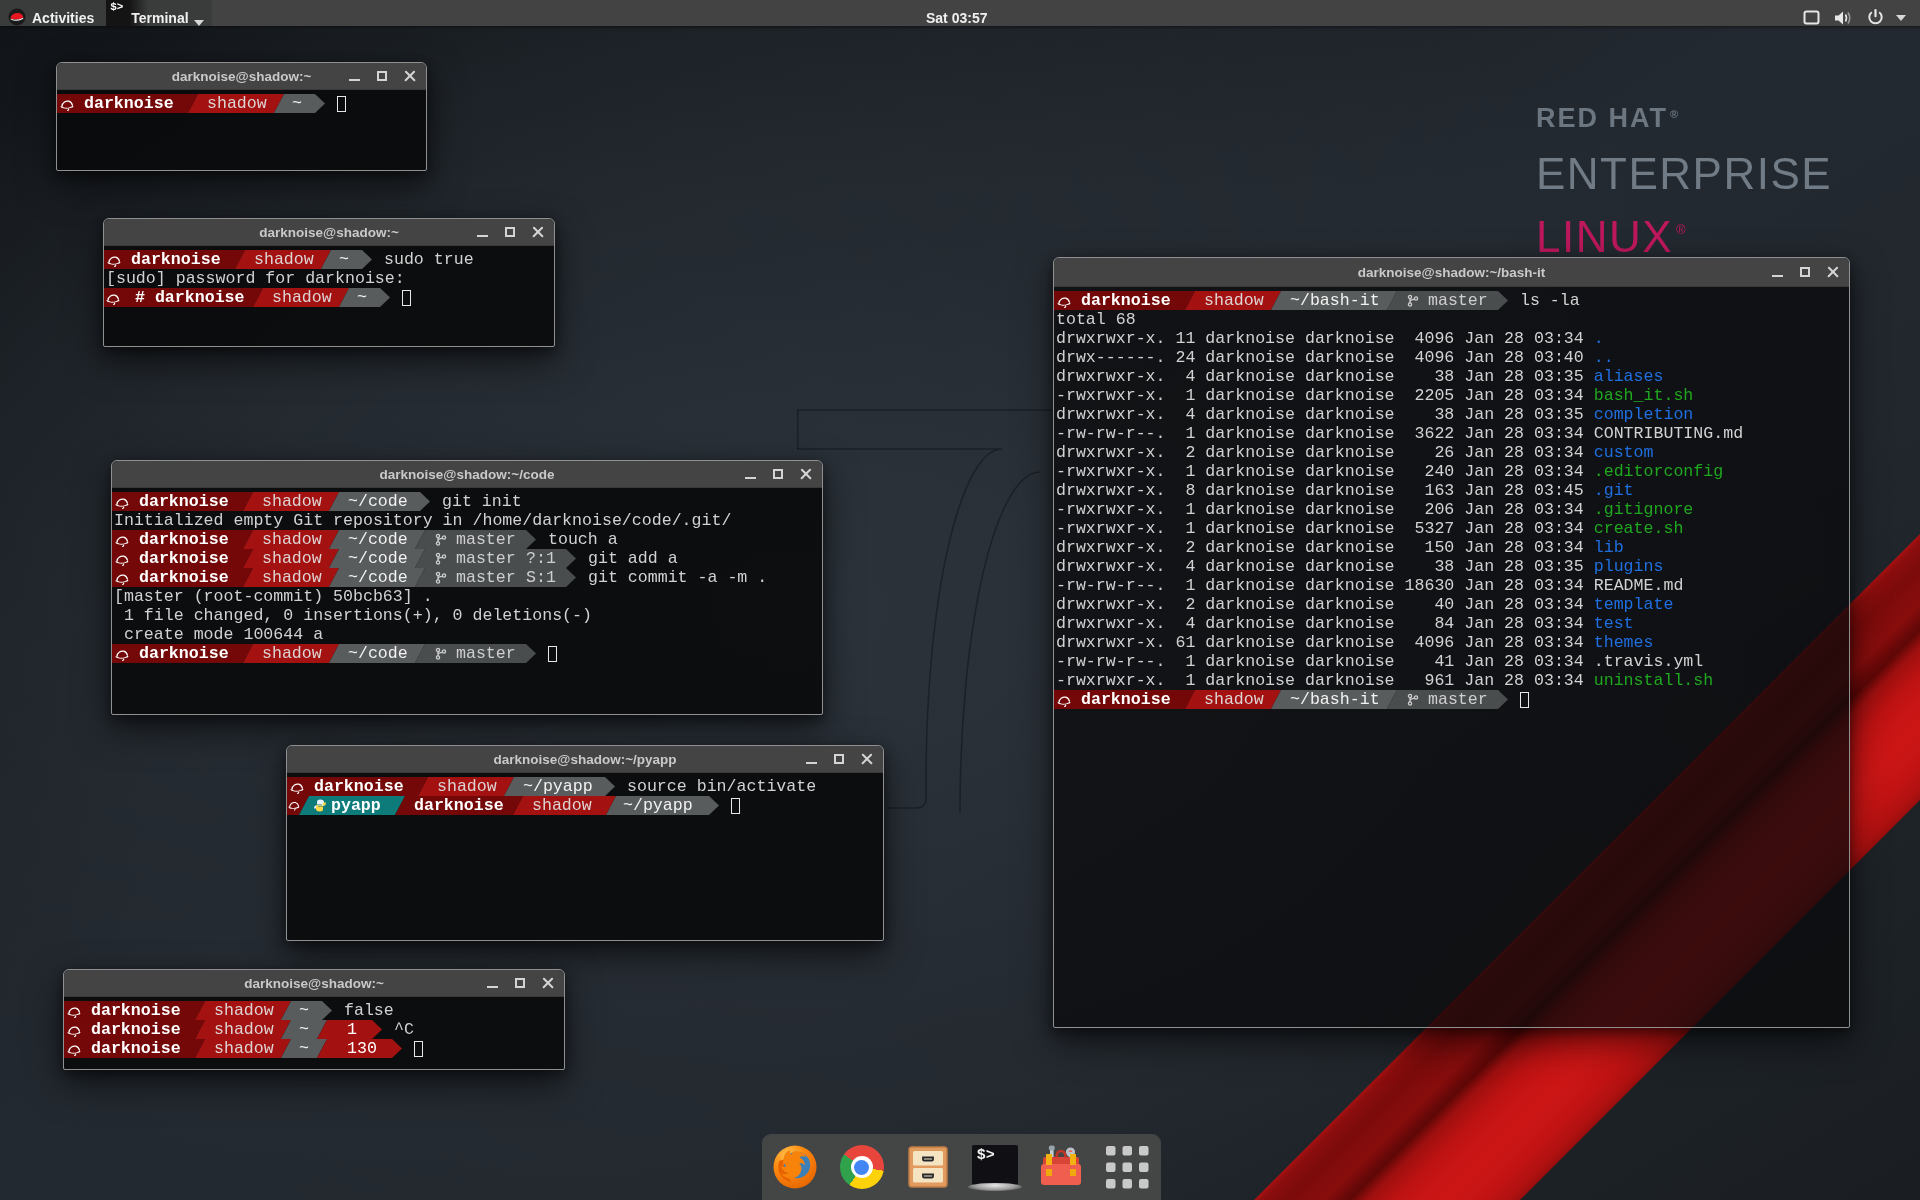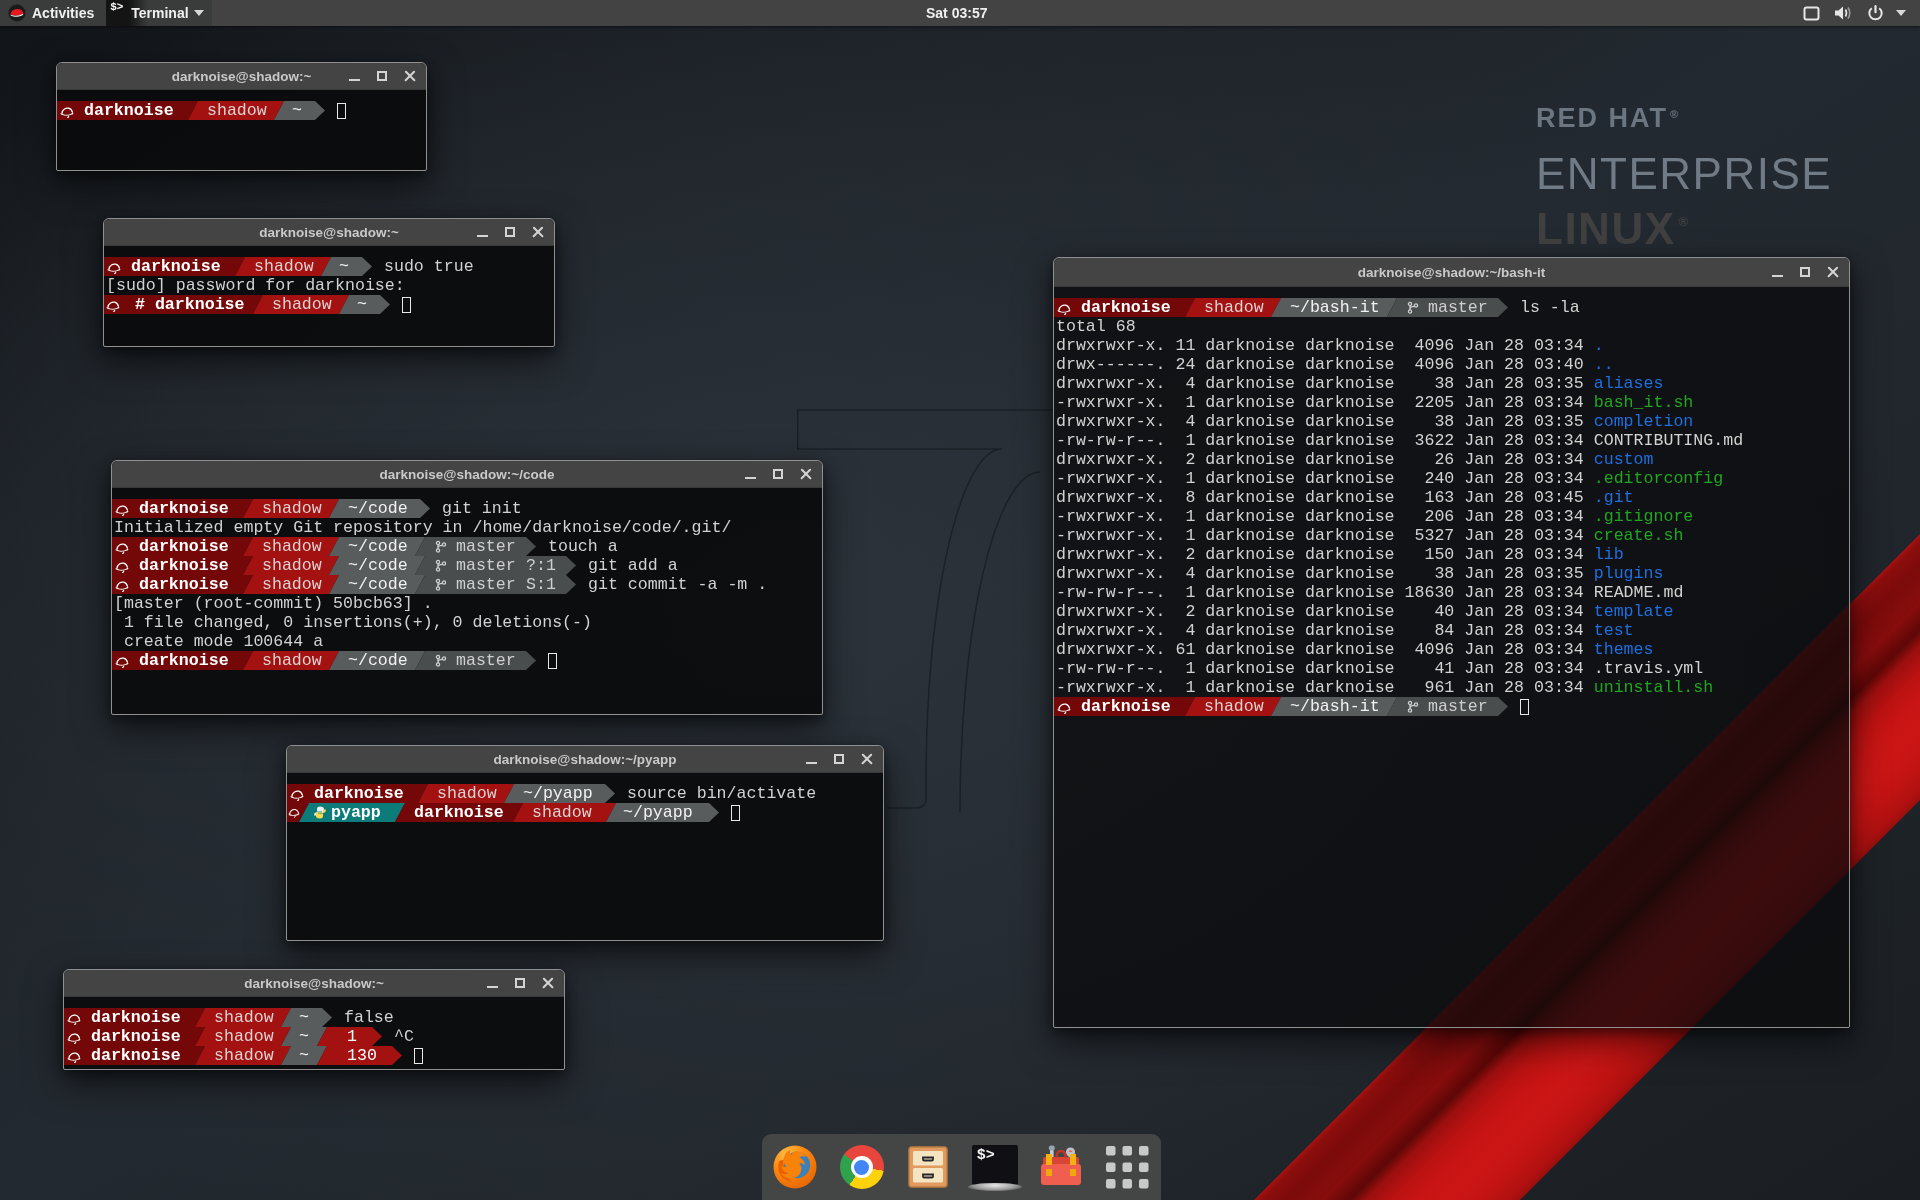--- a/index.html
+++ b/index.html
@@ -11,23 +11,23 @@
 transform:rotate(-45deg);transform-origin:center;z-index:1;
 background:linear-gradient(to bottom,
  #a81010 0%, #8c0d0d 3%, #7c0b0b 12%, #880d0d 26%, #6a0808 33%, #5f0707 36%,
  #9c0f0f 42%, #bc1212 52%, #c81414 62%, #cc1616 72%, #c41313 85%, #b21111 95%, #9c0e0e 100%);}
 .arcs{position:absolute;left:0;top:0;z-index:1}
 .logo{position:absolute;left:1536px;top:103px;z-index:1;color:#6b7681;letter-spacing:1px}
 .logo .l1{font-size:27px;font-weight:bold;letter-spacing:2px}
 .logo .reg{font-size:11px;vertical-align:9px;margin-left:2px}
 .logo .reg2{font-size:13px;vertical-align:18px;margin-left:3px}
 .logo .l2{font-size:44px;font-weight:normal;margin-top:15px;letter-spacing:1.5px;color:#707b86}
-.logo .l3{font-size:44px;font-weight:bold;margin-top:5px;letter-spacing:1.5px;color:#404040}
+.logo .l3{font-size:44px;font-weight:normal;margin-top:13px;letter-spacing:1.5px;color:#be185d}
 .topbar{position:absolute;left:0;top:0;width:1920px;height:26px;background:#434344;z-index:50;
-display:flex;align-items:center;color:#eee;box-shadow:0 1px 3px rgba(0,0,0,0.5)}
+display:flex;align-items:flex-end;color:#eee;box-shadow:0 1px 3px rgba(0,0,0,0.5)}
 .topbar::before{content:"";position:absolute;left:0;top:0;width:212px;height:26px;background:#3a3b3b}
 .topbar>*{position:relative}
 .tb-hat{margin-left:8px}
 .tb-act{font-size:14px;font-weight:bold;color:#f0f0f0;margin-left:6px}
 .tb-app{width:42px;height:26px;margin-left:12px;background:linear-gradient(to right,#141414 55%,rgba(20,20,20,0));
 display:flex;align-items:flex-start;padding:1px 0 0 4px}
 .tb-appico{font-family:"Liberation Mono",monospace;font-size:11px;font-weight:bold;color:#fff}
 .tb-term{font-size:14px;font-weight:bold;color:#f0f0f0;margin-left:-17px}
 .tb-clock{position:absolute;left:926px;font-size:14px;font-weight:bold;color:#f0f0f0}
 .tb-right{position:absolute;right:14px;display:flex;align-items:center}
@@ -39,21 +39,21 @@
 border-bottom:1px solid #393939}
 .ttl{font-size:13.5px;font-weight:bold;color:#c9c9c9}
 .btns{position:absolute;right:10px;top:0;bottom:0;display:flex;align-items:center}
 .bmin{width:11px;height:11px;margin-right:17px;position:relative}
 .bmin::after{content:"";position:absolute;left:0;right:0;bottom:1px;height:2px;background:#d4d4d4}
 .bmax{width:10px;height:10px;border:2px solid #d4d4d4;margin-right:17px}
 .bcls{width:12px;height:12px;position:relative}
 .bcls i{position:absolute;left:-1px;right:-1px;top:5px;height:2.4px;background:#d4d4d4;border-radius:1px}
 .bcls i:first-child{transform:rotate(45deg)}
 .bcls i:last-child{transform:rotate(-45deg)}
-.tbody{flex:1;overflow:hidden;padding-top:11px;border-radius:0 0 2px 2px}
+.tbody{flex:1;overflow:hidden;padding-top:4px;border-radius:0 0 2px 2px}
 .trow{height:19px;display:flex;align-items:center;white-space:pre;
 font-family:"Liberation Mono",monospace;font-size:16.6px;line-height:19px}
 .trow.out{padding-left:2px}
 .cmd{color:#d2d2d2}
 .blue{color:#1f6fe0}
 .green{color:#1fa81f}
 .cur{width:9px;height:16px;border:1.6px solid #e8e8e8;display:inline-block;margin-top:0}
 .dock{position:absolute;left:762px;top:1134px;width:399px;height:66px;background:rgba(69,70,70,0.97);
 border-radius:9px 9px 0 0;z-index:40;display:flex;align-items:center;justify-content:space-between;padding:0 8px}
 .dicon{width:50px;height:50px;display:flex;align-items:center;justify-content:center;position:relative}

